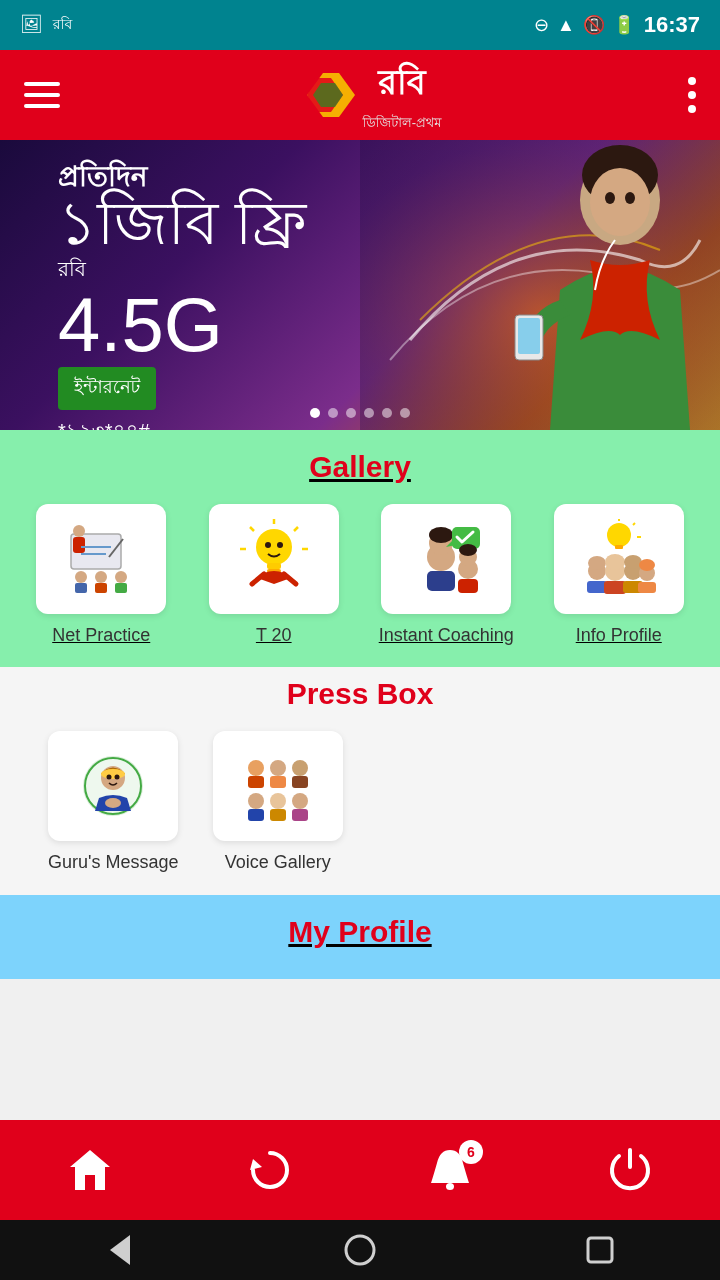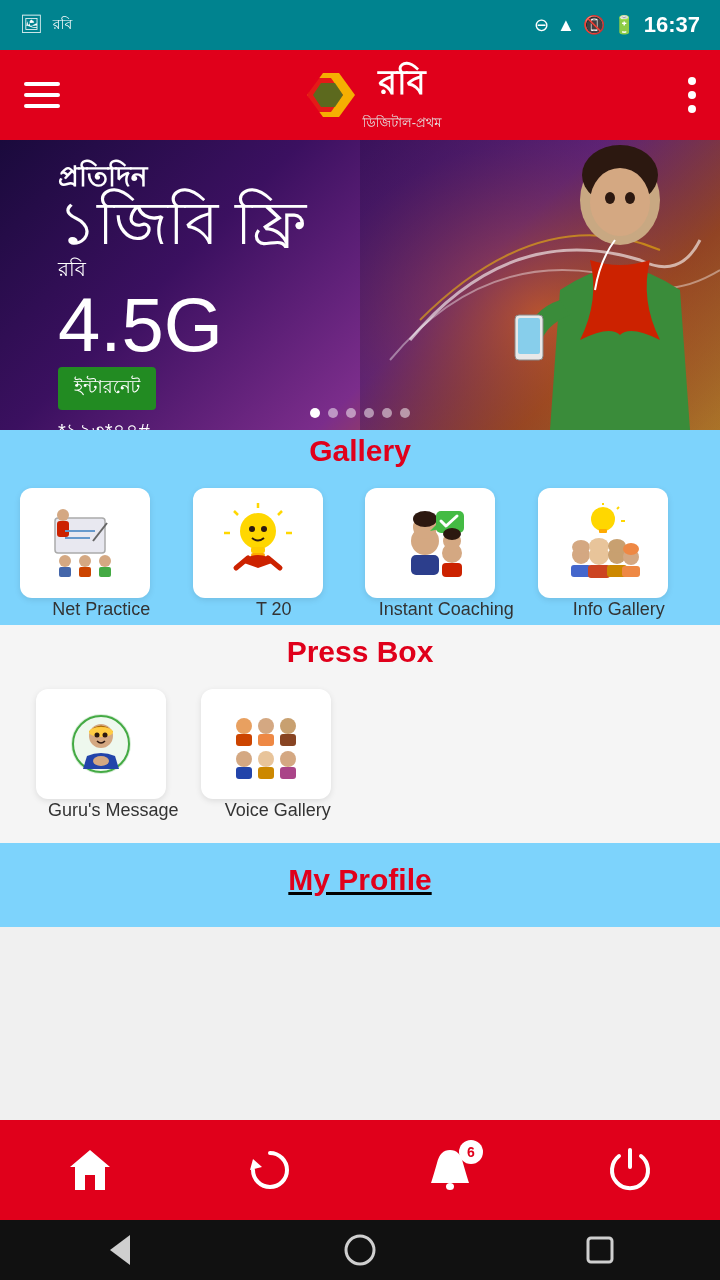--- a/index.html
+++ b/index.html
@@ -159,39 +159,42 @@
       height: 10px;
       border-radius: 50%;
       background: rgba(255,255,255,0.5);
     }
     .banner-dot.active {
       background: white;
     }
 
     
     .section {
-      background: #7dd3fc;
-      padding: 4px 0;
+      background: #86efac;
+      padding: 20px 0;
+      text-decoration: underline;
     }
     .section-title {
       text-align: center;
       color: #e0001b;
       font-size: 30px;
       font-weight: bold;
       margin-bottom: 20px;
     }
     .grid-4 {
       display: grid;
       grid-template-columns: repeat(4, 1fr);
       gap: 10px;
       padding: 0 20px;
     }
     .grid-item {
       display: flex;
       flex-direction: column;
+      align-items: center;
+      gap: 10px;
       cursor: pointer;
     }
     .icon-box {
       width: 130px;
       height: 110px;
       background: white;
       border-radius: 12px;
       display: flex;
       align-items: center;
       justify-content: center;
@@ -486,21 +489,21 @@
 
           <circle cx="54" cy="52" r="9" fill="#c8a070"></circle>
           <ellipse cx="54" cy="43" rx="9" ry="7" fill="#c8a070"></ellipse>
           <rect x="44" y="62" width="20" height="12" rx="3" fill="#cc8800"></rect>
 
           <circle cx="68" cy="54" r="8" fill="#d4a882"></circle>
           <ellipse cx="68" cy="46" rx="8" ry="6" fill="#ee8844"></ellipse>
           <rect x="59" y="63" width="18" height="11" rx="3" fill="#ee8844"></rect>
         </svg>
       </div>
-      <div class="item-label">Info Gallery</div>
+      <div class="item-label">Info Profile</div>
     </div>
 
   </div>
 </div>
 
 <div class="press-box-section">
   <div class="section-title">Press Box</div>
   <div class="grid-4">
 
 

